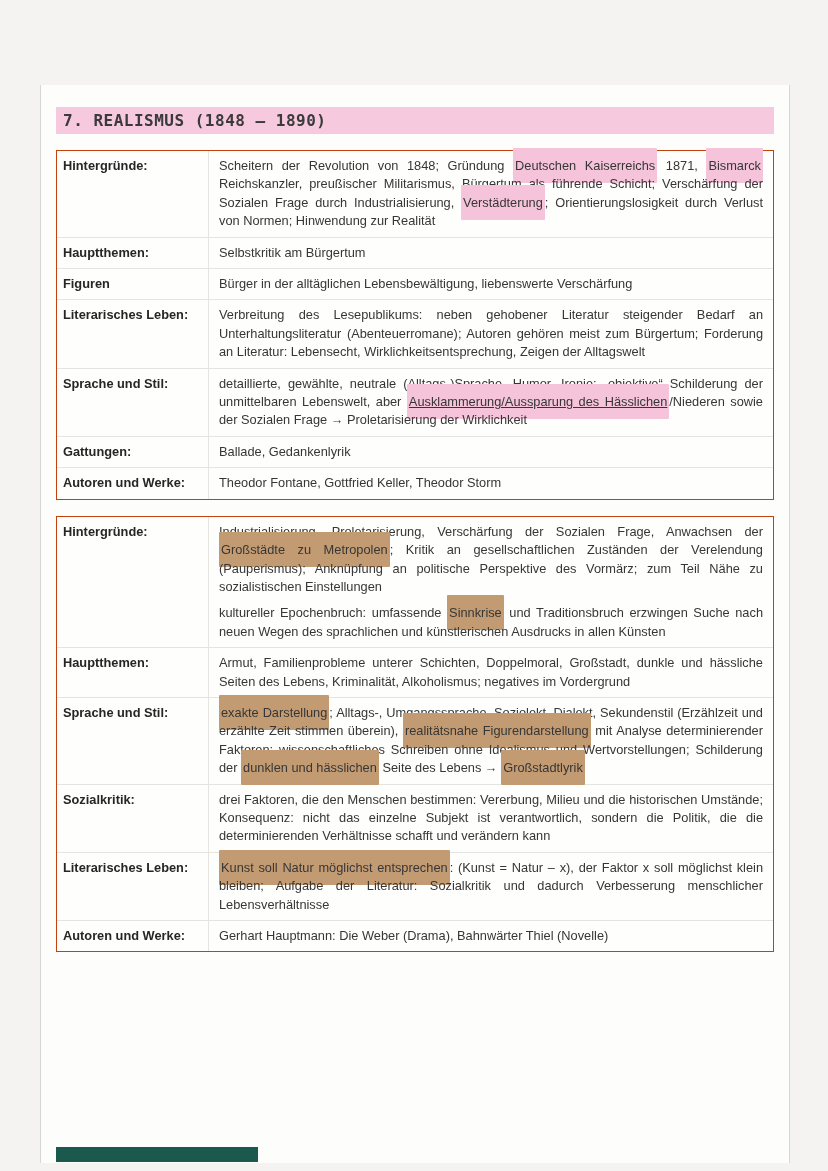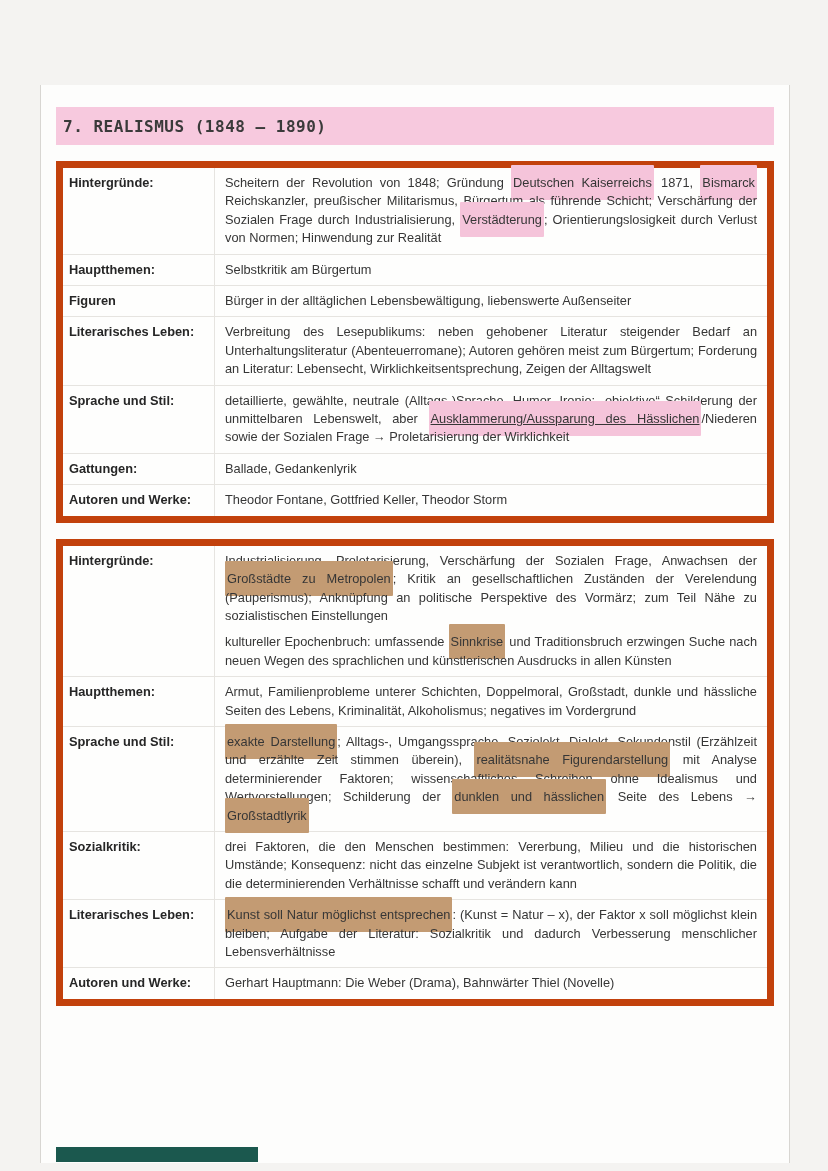--- a/index.html
+++ b/index.html
@@ -31,39 +31,39 @@
     position: absolute;
     left: 15px;
     top: 0;
     width: 718px;
     padding-top: 22px;
   }
 
   .section-header {
     display: flex;
     align-items: center;
-    height: 38px;
+    height: 27px;
     padding-left: 7px;
     margin-top: 36px;
   }
   .section-header:first-child { margin-top: 0; }
 
   .section-title {
     font-family: "DejaVu Sans Mono", monospace;
     font-weight: bold;
     font-size: 16px;
     letter-spacing: 0.5px;
     color: #3a3a3a;
     white-space: nowrap;
   }
 
   .table {
     margin-top: 16px;
     width: 100%;
-    border: 7px solid #c2410c;
+    border: 1px solid #c2410c;
     background: #fefefd;
   }
 
   .t-row {
     display: flex;
     border-bottom: 1px solid #e6e4e0;
   }
   .t-row:last-child { border-bottom: none; }
 
   .t-label {
@@ -117,21 +117,21 @@
           </div>
           <div class="t-row">
             <div class="t-label">Hauptthemen:</div>
             <div class="t-content">
               <p><span>Selbstkritik am Bürgertum</span></p>
             </div>
           </div>
           <div class="t-row">
             <div class="t-label">Figuren</div>
             <div class="t-content">
-              <p><span>Bürger in der alltäglichen Lebensbewältigung, liebenswerte Außenseiter</span></p>
+              <p><span>Bürger in der alltäglichen Lebensbewältigung, liebenswerte Verschärfung</span></p>
             </div>
           </div>
           <div class="t-row">
             <div class="t-label">Literarisches Leben:</div>
             <div class="t-content">
               <p><span>Verbreitung des Lesepublikums: neben gehobener Literatur steigender Bedarf an Unterhaltungsliteratur (Abenteuerromane); Autoren gehören meist zum Bürgertum; Forderung an Literatur: Lebensecht, Wirklichkeitsentsprechung, Zeigen der Alltagswelt</span></p>
             </div>
           </div>
           <div class="t-row">
             <div class="t-label">Sprache und Stil:</div>

